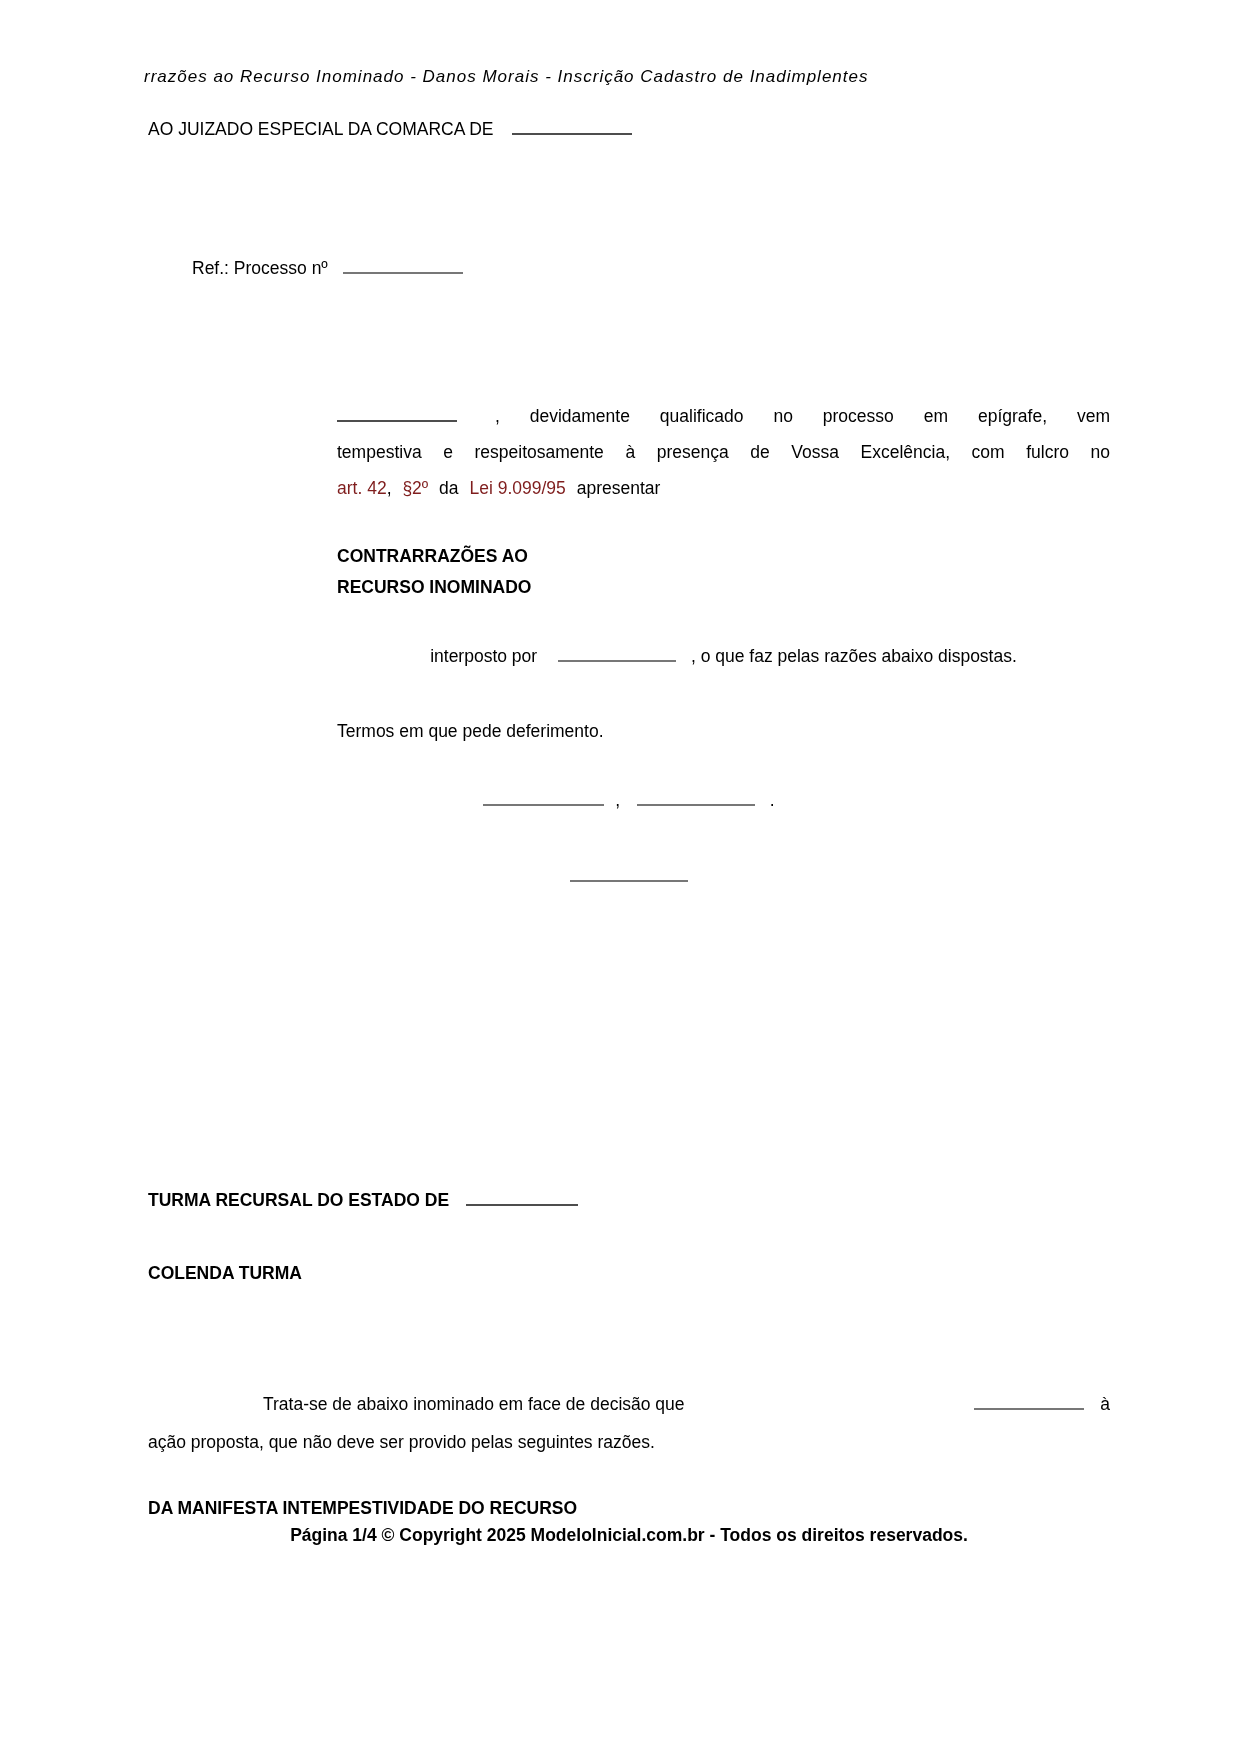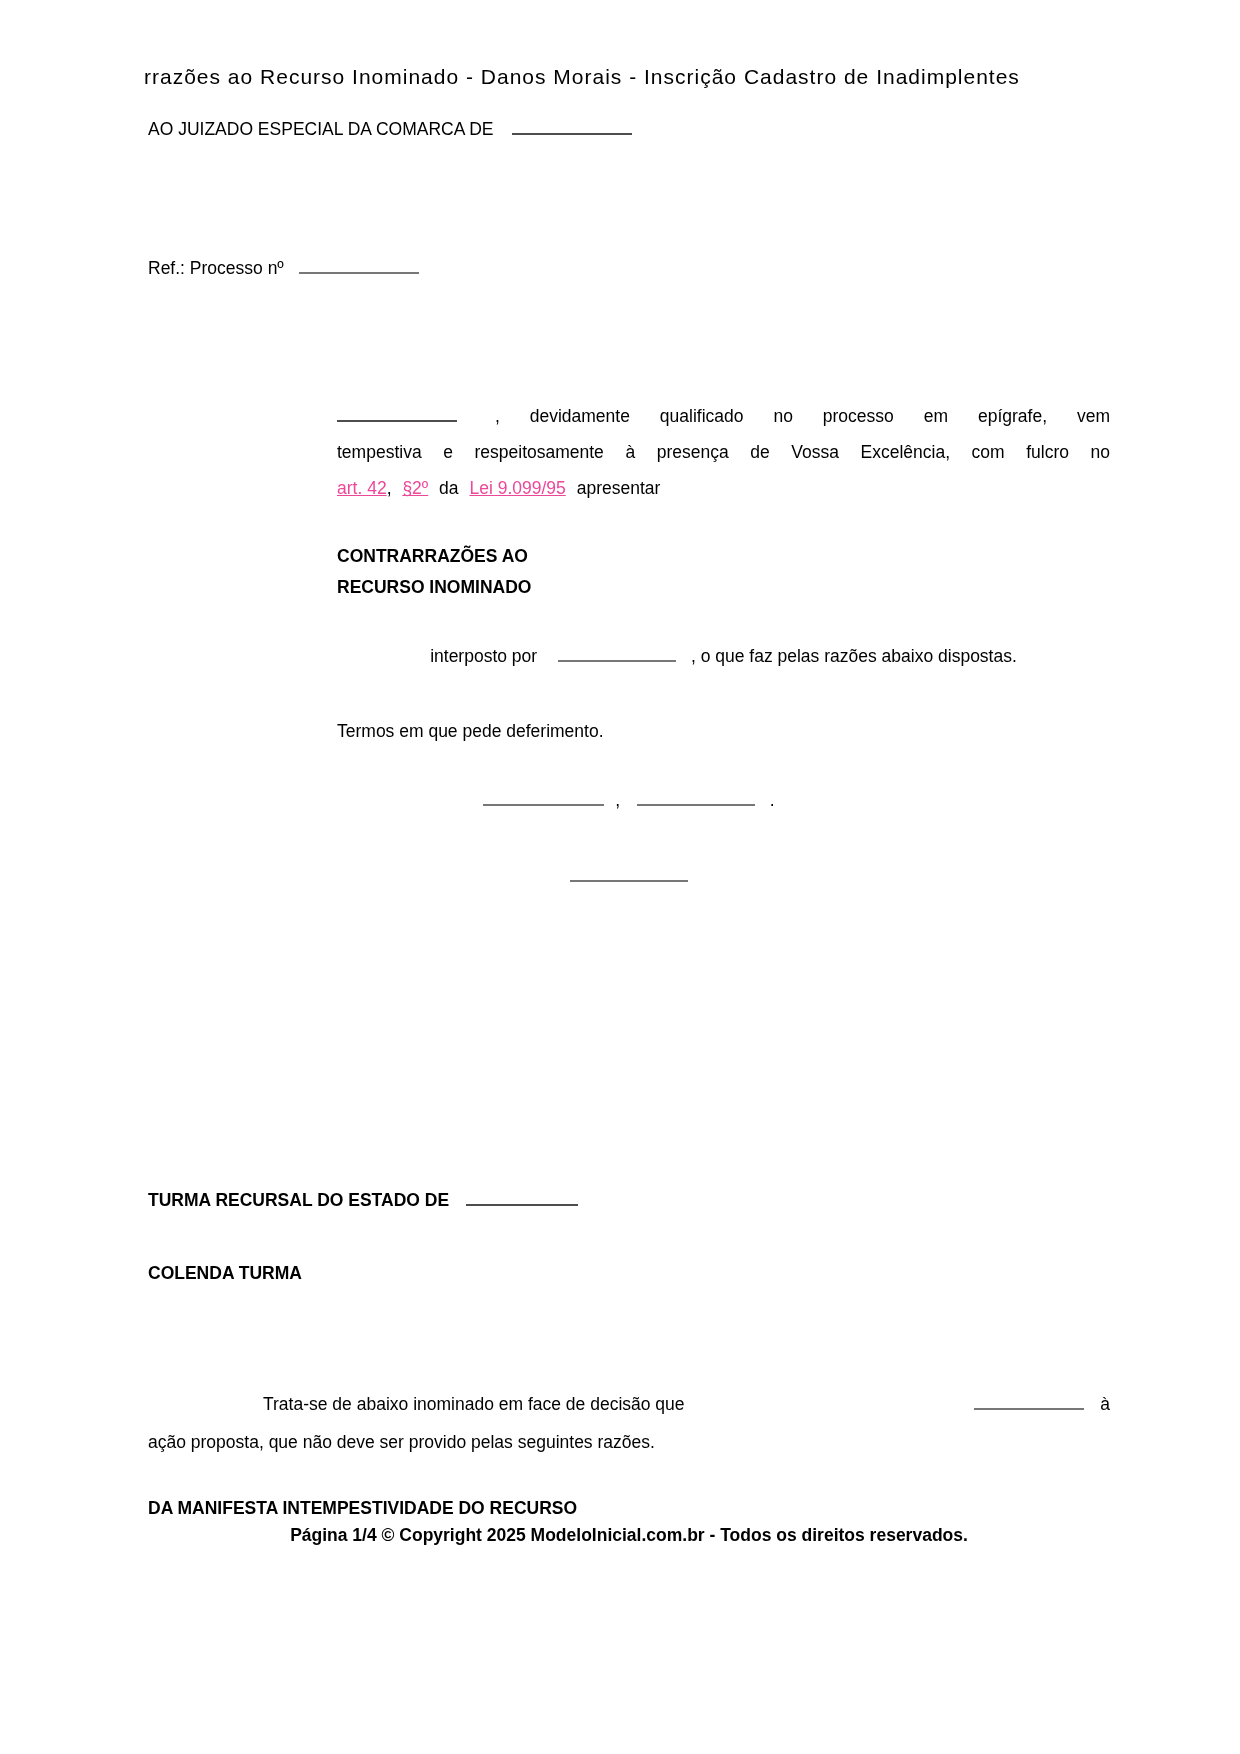--- a/index.html
+++ b/index.html
@@ -7,39 +7,39 @@
     position:relative;
     width:1240px;height:1754px;
     background:#ffffff;
     box-sizing:border-box;
     padding:62px 130px 0 148px;
     font-family:"Liberation Sans",sans-serif;
     font-size:17.5px;color:#000;
     overflow:hidden;
   }
   .doc-title{
-    font-size:21px;letter-spacing:1px;line-height:30px;
-    white-space:nowrap;margin-left:-4px;
+    font-size:17px;letter-spacing:1px;line-height:30px;
+    white-space:nowrap;margin-left:-4px;font-style:italic;
   }
   .addressee{margin-top:24px;line-height:27px;}
-  .ref-line{margin-top:112px;line-height:27px;}
+  .ref-line{margin-top:112px;line-height:27px;margin-left:44px;}
   .blank{
     display:inline-block;height:15px;
     border-bottom:2px solid #4d4d4d;
     vertical-align:baseline;
   }
   .blank.soft{border-bottom:2px solid #777;}
   .w95{width:95px}.w110{width:110px}
   .w112{width:112px}.w118{width:118px}.w120{width:120px}.w121{width:121px}
   .ml6{margin-left:6px}.ml8{margin-left:8px}.ml10{margin-left:10px}
   .ml12{margin-left:12px}.ml14{margin-left:14px}.ml16{margin-left:16px}
   .indent-block{margin-left:189px;width:773px;}
   .qualif{margin-top:116px;line-height:36px;}
   .jline{text-align:justify;text-align-last:justify;}
-  .law-link{color:#ec4899;text-decoration:underline;cursor:pointer;}
+  .law-link{color:#7f1d1d;cursor:pointer;}
   .doc-heading{margin-top:35px;line-height:31px;text-align:left;font-weight:bold;}
   .interposto{margin-top:40px;line-height:27px;text-align:center;}
   .termos{margin-top:48px;line-height:27px;}
   .sign-row-1{margin-top:42px;line-height:27px;text-align:center;}
   .sign-row-2{margin-top:49px;line-height:27px;text-align:center;}
   .turma-line{margin-top:297px;line-height:27px;font-weight:bold;}
   .colenda-line{margin-top:46px;line-height:27px;font-weight:bold;}
   .trata{margin-top:98px;line-height:38px;}
   .trata-l1{display:flex;align-items:baseline;padding-left:115px;}
   .spacer{flex:1 1 auto;}

